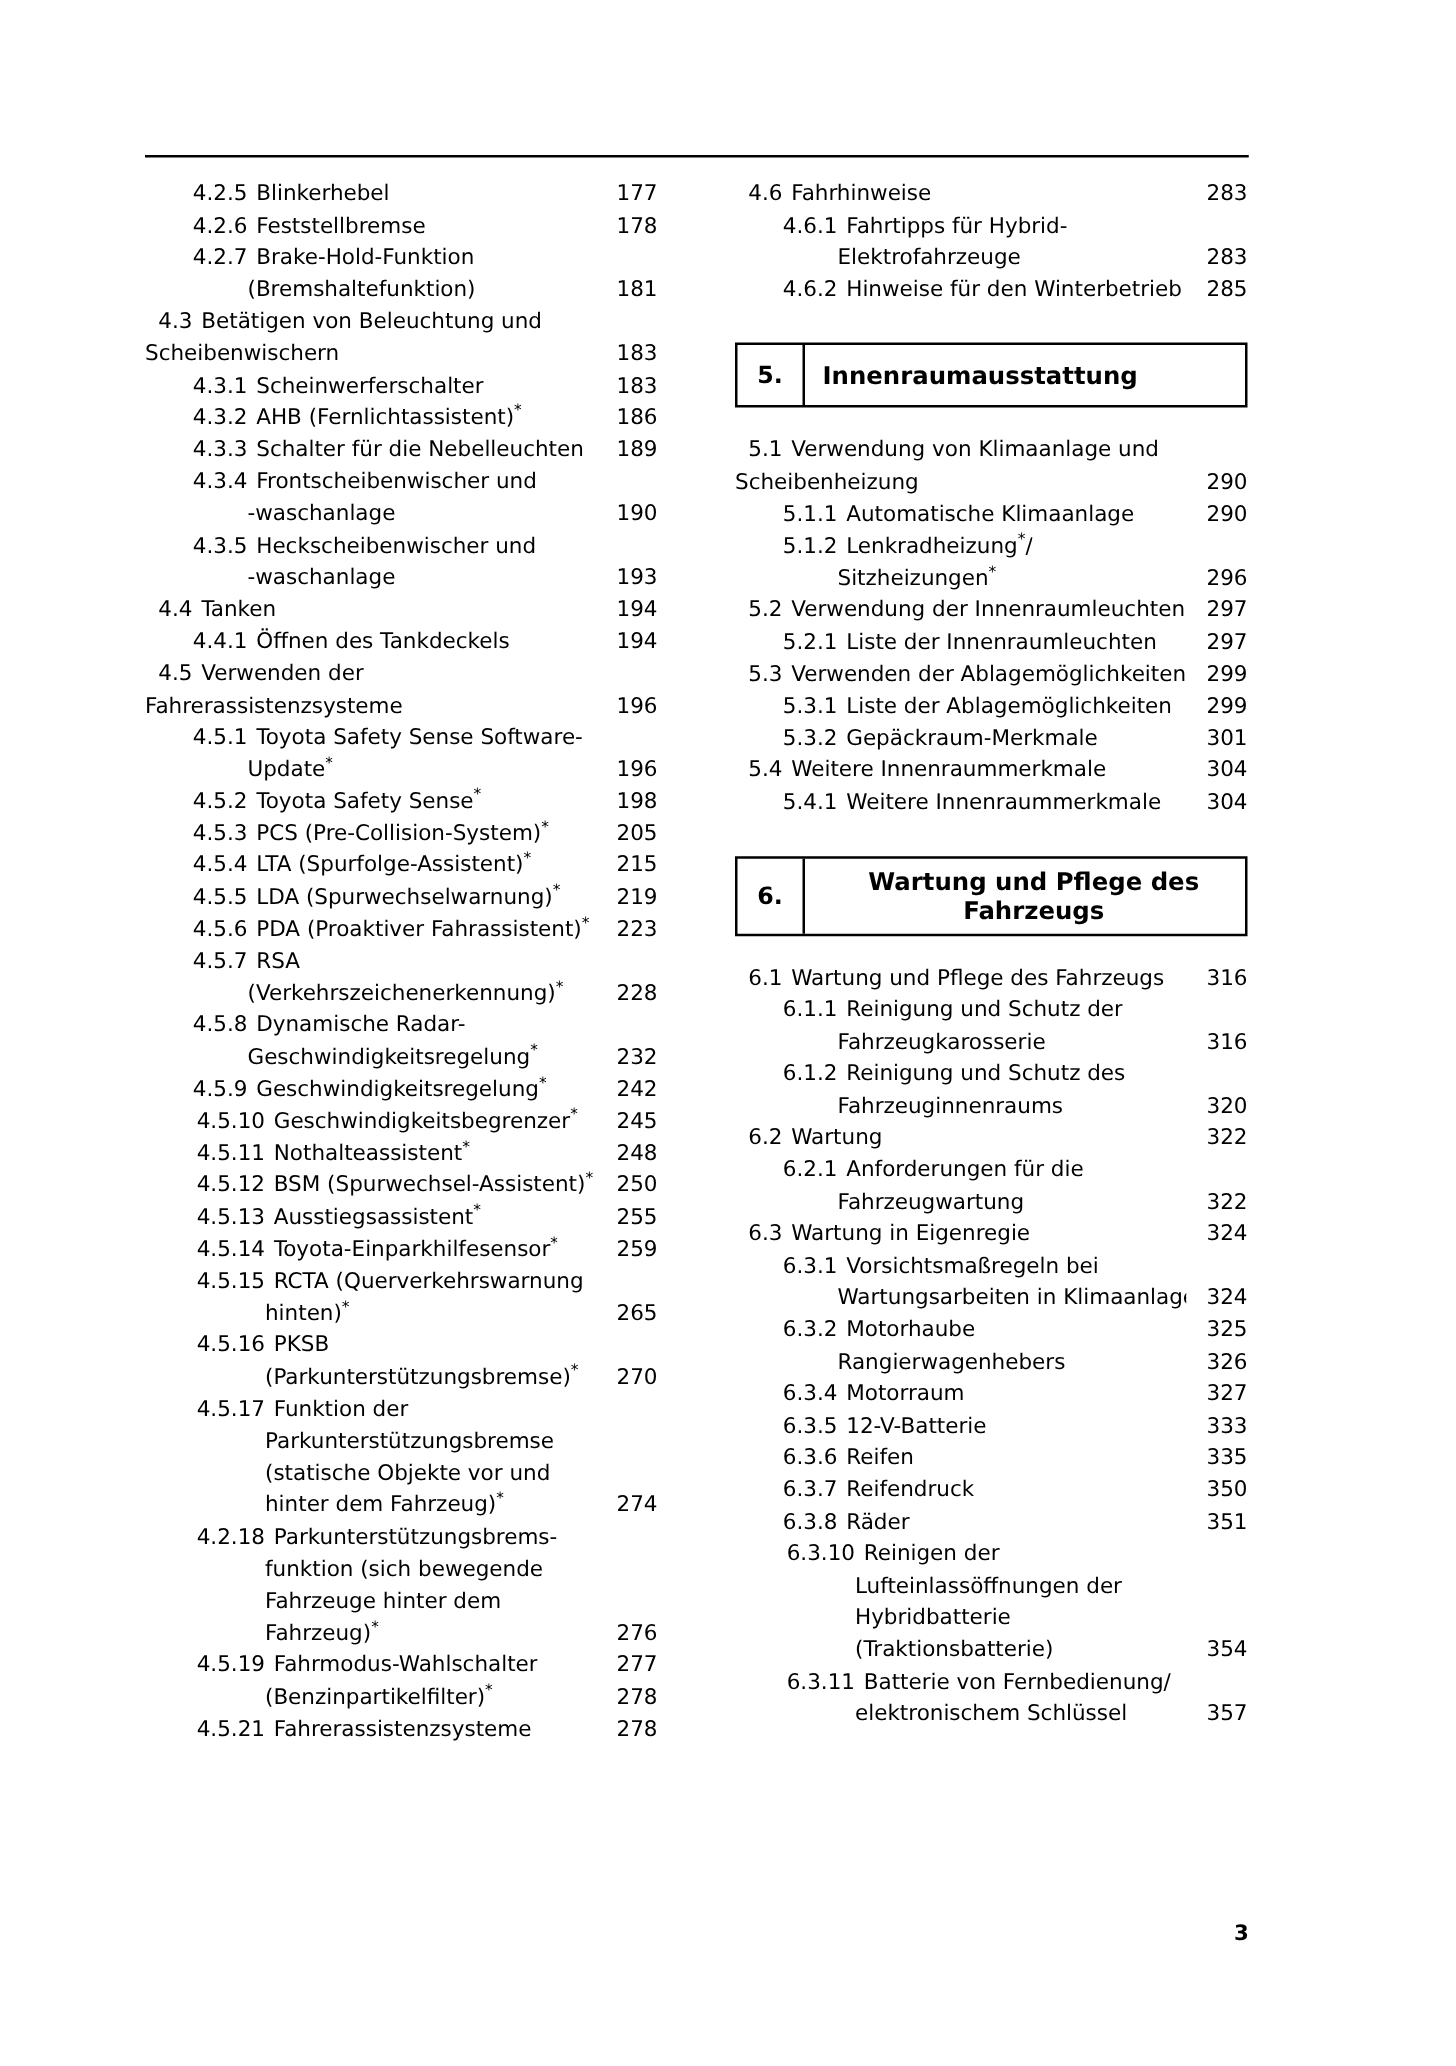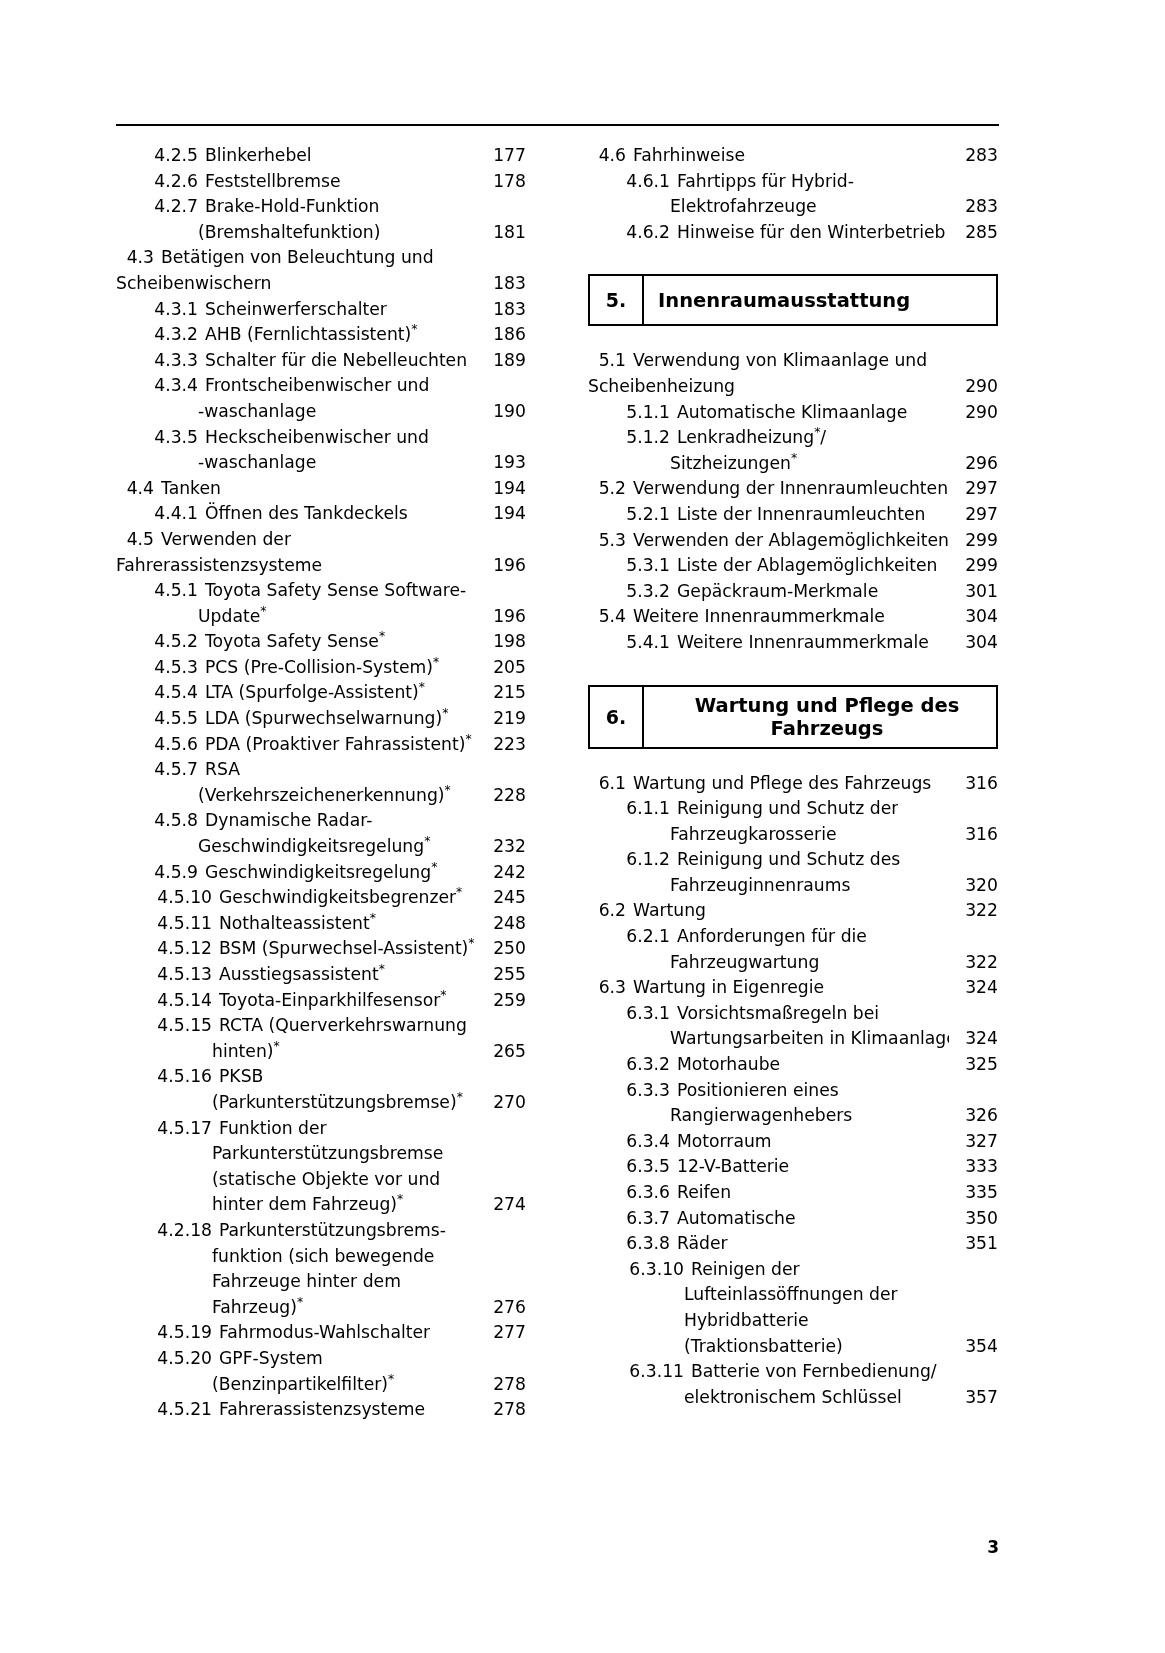--- a/index.html
+++ b/index.html
@@ -398,24 +398,20 @@
           <span class="title">Fahrzeug)<sup class="ast">*</sup></span>
           <span class="leader"></span>
           <span class="pageno">276</span>
         </div>
         <div class="toc-row lvl2w">
           <span class="num">4.5.19</span>
           <span class="title">Fahrmodus-Wahlschalter</span>
           <span class="leader"></span>
           <span class="pageno">277</span>
         </div>
-        <div class="toc-row lvl2w nodots cont">
-          <span class="num">4.5.20</span>
-          <span class="title">GPF-System</span>
-        </div>
         <div class="toc-row lvl2w">
           <span class="ind-l2w"></span>
           <span class="title">(Benzinpartikelfilter)<sup class="ast">*</sup></span>
           <span class="leader"></span>
           <span class="pageno">278</span>
         </div>
         <div class="toc-row lvl2w">
           <span class="num">4.5.21</span>
           <span class="title">Fahrerassistenzsysteme</span>
           <span class="leader"></span>
@@ -578,24 +574,20 @@
           <span class="title">Wartungsarbeiten in Klimaanlage</span>
           <span class="leader"></span>
           <span class="pageno">324</span>
         </div>
         <div class="toc-row lvl2">
           <span class="num">6.3.2</span>
           <span class="title">Motorhaube</span>
           <span class="leader"></span>
           <span class="pageno">325</span>
         </div>
-        <div class="toc-row lvl2 nodots cont">
-          <span class="num">6.3.3</span>
-          <span class="title">Positionieren eines</span>
-        </div>
         <div class="toc-row lvl2">
           <span class="ind-l2"></span>
           <span class="title">Rangierwagenhebers</span>
           <span class="leader"></span>
           <span class="pageno">326</span>
         </div>
         <div class="toc-row lvl2">
           <span class="num">6.3.4</span>
           <span class="title">Motorraum</span>
           <span class="leader"></span>
@@ -608,21 +600,21 @@
           <span class="pageno">333</span>
         </div>
         <div class="toc-row lvl2">
           <span class="num">6.3.6</span>
           <span class="title">Reifen</span>
           <span class="leader"></span>
           <span class="pageno">335</span>
         </div>
         <div class="toc-row lvl2">
           <span class="num">6.3.7</span>
-          <span class="title">Automatische</span>
+          <span class="title">Reifendruck</span>
           <span class="leader"></span>
           <span class="pageno">350</span>
         </div>
         <div class="toc-row lvl2">
           <span class="num">6.3.8</span>
           <span class="title">Räder</span>
           <span class="leader"></span>
           <span class="pageno">351</span>
         </div>
         <div class="toc-row lvl2w nodots cont">

